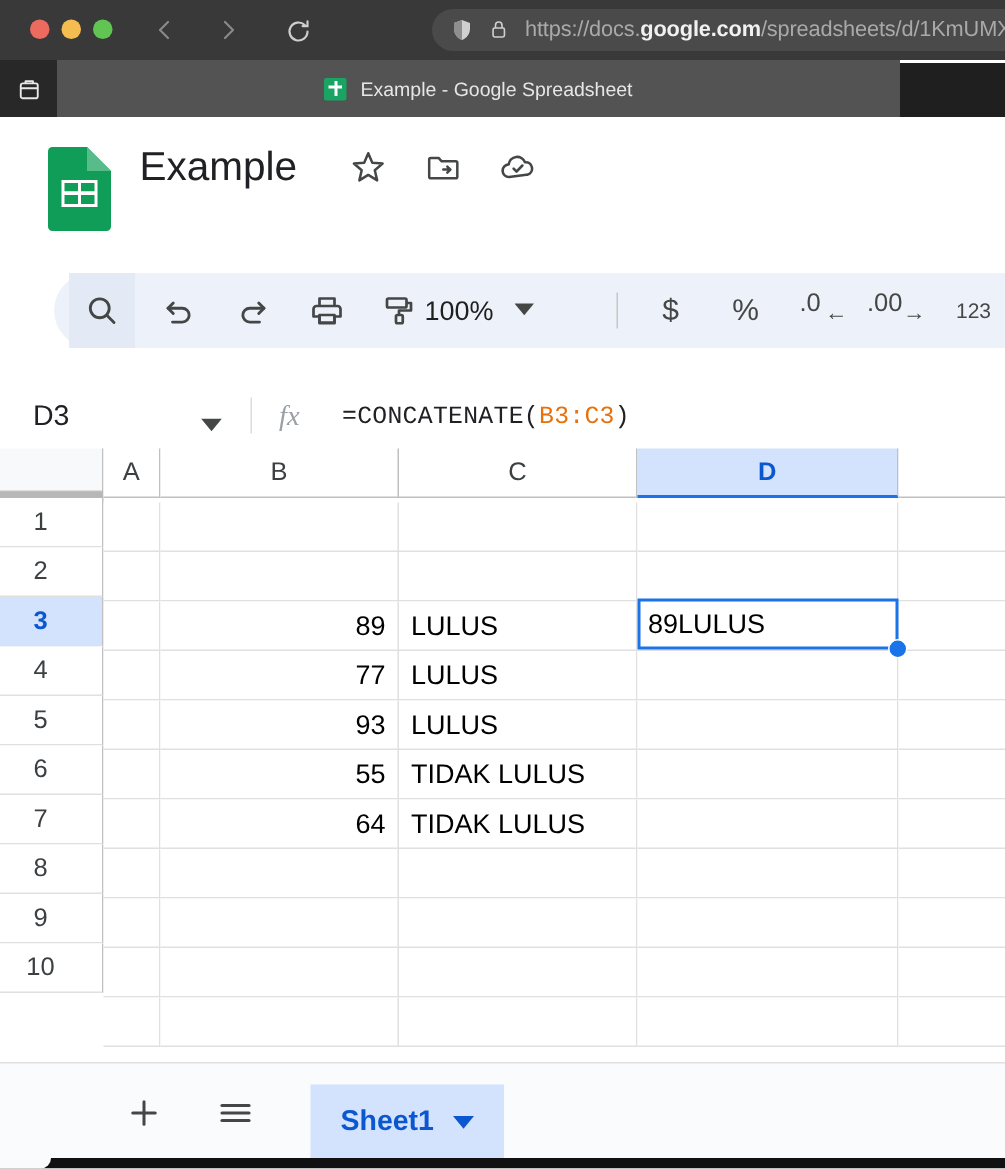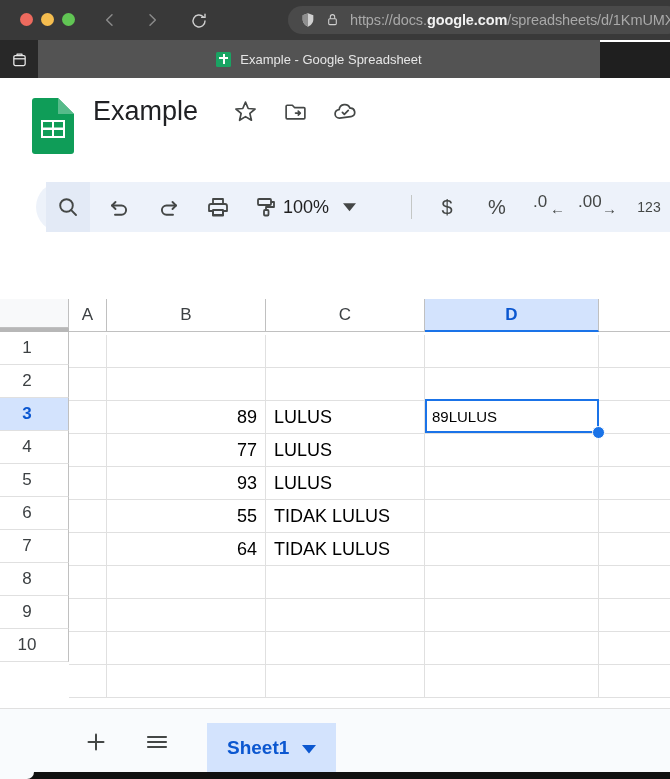--- a/index.html
+++ b/index.html
@@ -152,21 +152,21 @@
   }
   .cell.num { justify-content: flex-end; }
   .cell.txt { justify-content: flex-start; }
 
   .sel-box {
     position: absolute; left: 425px; top: 399px; width: 174px; height: 34px;
     border: 2px solid #1a73e8; background: transparent; pointer-events: none;
   }
   .sel-val {
     position: absolute; left: 429px; top: 403px; width: 166px; height: 26px;
-    display: flex; align-items: center; font-size: 15px; color: #000;
+    display: flex; align-items: center; font-size: 18px; color: #000;
     padding-left: 3px; background: #fff;
   }
   .fill-handle {
     position: absolute; left: 592px; top: 426px; width: 13px; height: 13px;
     border-radius: 50%; background: #1a73e8; border: 1.5px solid #fff;
   }
 
   
   .sheettab-bar {
     position: absolute; left: 0; top: 708px; width: 670px; height: 64px; background: #F9FBFD;
@@ -346,20 +346,31 @@
     </div>
     <div class="tb-item" style="left:573px; width:48px;">
       <span style="position:relative; display:inline-block; width:46px; height:26px;">
         <span style="position:absolute; left:4px; top:-2px; font-size:17px;">.00</span>
         <span style="position:absolute; left:28px; top:6px; font-size:15px;">→</span>
       </span>
     </div>
     <div class="tb-item" style="left:628px; width:42px; font-size:14px;">123</div>
   </div>
 
+  <div class="formula-bar">
+    <div class="namebox">D3</div>
+    <div class="namebox-arrow">
+      <svg width="14" height="9" viewBox="0 0 14 9">
+          <polygon points="0,0 14,0 7,8.5" fill="#444746"></polygon>
+        </svg>
+    </div>
+    <div class="fbar-div"></div>
+    <div class="fx">fx</div>
+    <div class="formula-text"><span>=CONCATENATE(</span><span class="ref">B3:C3</span><span>)</span></div>
+  </div>
 
   <div class="grid-area">
     <div class="corner-box"></div>
     <div class="corner-tri"></div>
 
     <div class="colhead-row" id="colhead-row">
         <div class="colhead" style="width: 38px;">A</div>
         <div class="colhead" style="width: 159px;">B</div>
         <div class="colhead" style="width: 159px;">C</div>
         <div class="colhead sel" style="width: 174px;">D</div>

